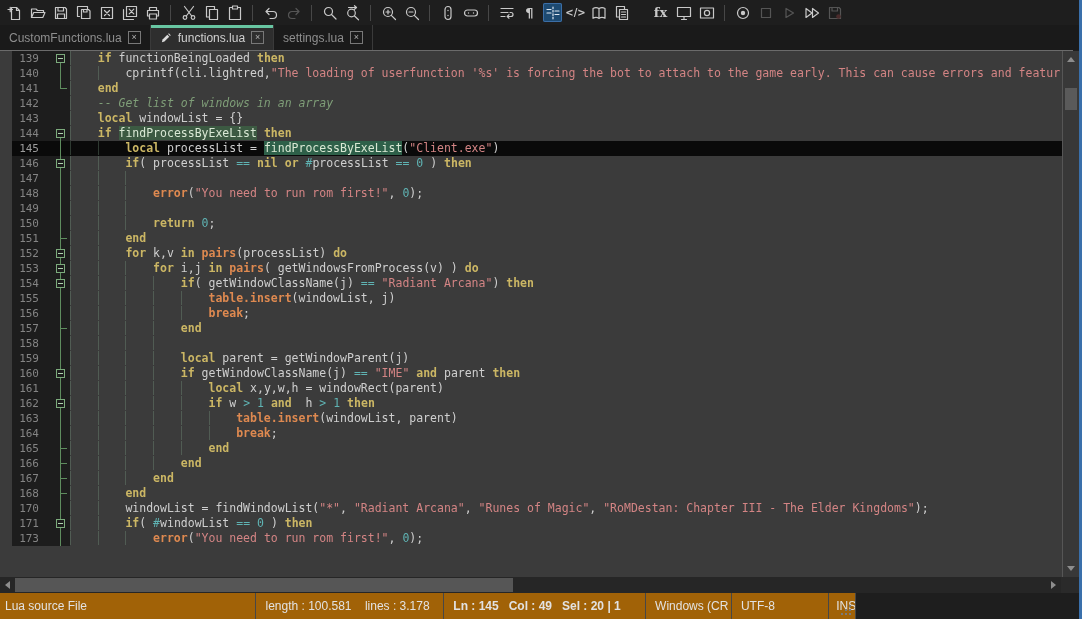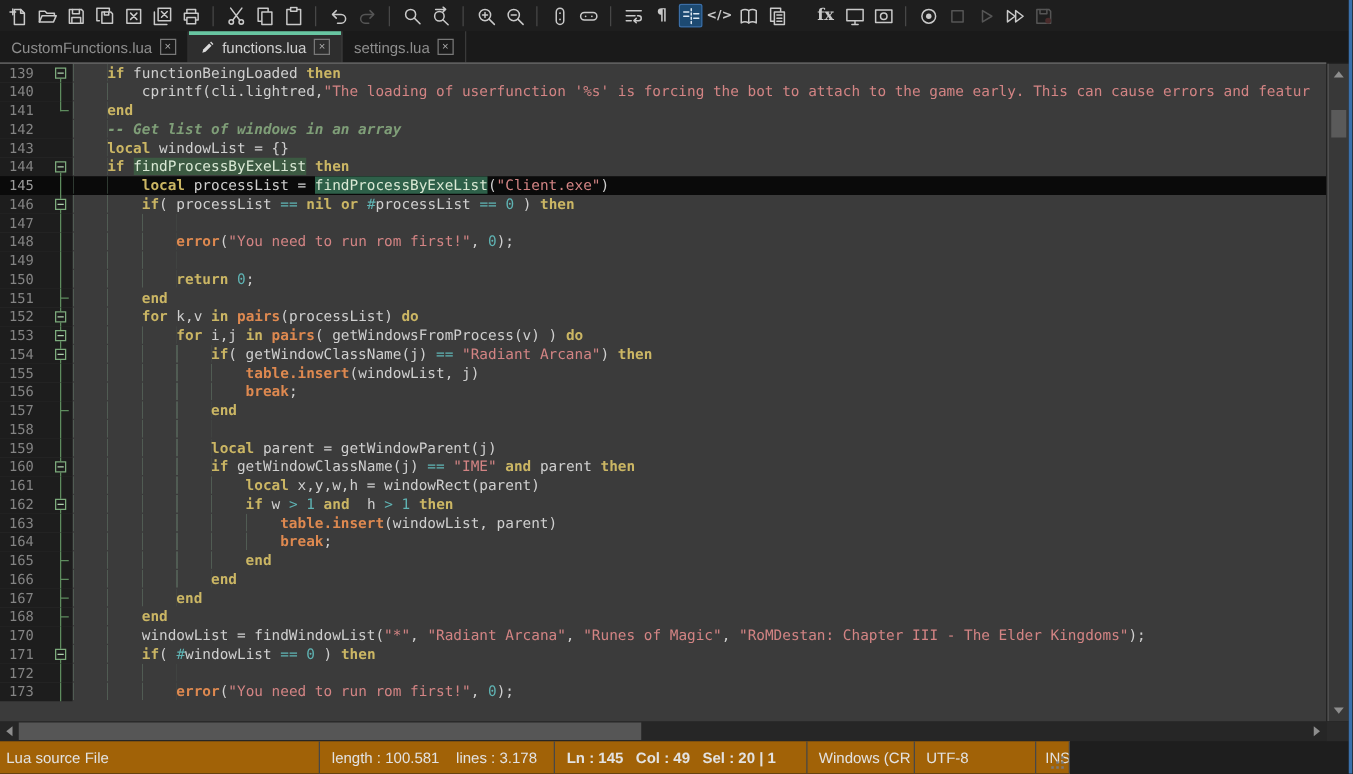--- a/index.html
+++ b/index.html
@@ -24,21 +24,21 @@
     align-items:stretch;background:#1a1a1a;}
   .tab{display:flex;align-items:center;padding:0 9px;color:#8e8e8e;font-size:12px;
     border-right:1px solid #3a3a3a;gap:6px;position:relative;cursor:default;}
   .tab.active{background:#2e2e2e;color:#d0d0d0;box-shadow:inset 0 3px 0 #68c6a2;}
   .tclose{width:13px;height:13px;border:1px solid #787878;font-size:9px;line-height:11px;
     text-align:center;color:#b0b0b0;box-sizing:border-box;flex:none;}
   .pencil{display:flex;color:#dcdcdc;}
 
   
   .editor{position:absolute;left:0;top:50px;width:1061px;height:527px;background:#3b3b3b;
-    border-top:1px solid #6b6b6b;overflow:hidden;box-sizing:content-box;}
+    border-top:1px solid #6b6b6b;overflow:hidden;box-sizing:content-box;padding-left:12px;}
   .row{display:flex;height:15px;line-height:15px;}
   .row.cur{background:#0a0a0a;}
   .ln{width:40px;flex:none;background:#1d1d1d;color:#848484;
     font:11px/15px "DejaVu Sans Mono",monospace;text-align:right;
     padding-right:13px;box-sizing:border-box;}
   .row.cur .ln{background:#0a0a0a;color:#9c9c9c;}
   .fold{width:18px;flex:none;background:#1d1d1d;position:relative;}
   .row.cur .fold{background:#0a0a0a;}
   .m-line::before,.m-tee::before,.m-corner::before,.m-box::before,.m-boxtop::before{
     content:"";position:absolute;left:8px;width:1px;background:#5e8c5e;}
@@ -49,21 +49,21 @@
     height:1px;background:#5e8c5e;}
   .fbox{position:absolute;left:4px;top:3px;width:9px;height:9px;border:1px solid #7cab7c;
     background:#1d1d1d;box-sizing:border-box;display:block;}
   .fbox::after{content:"";position:absolute;left:1px;right:1px;top:3px;height:1px;background:#aed2ae;}
   pre.code{margin:0;flex:1;overflow:hidden;font:11.5px/15px "DejaVu Sans Mono",monospace;
     color:#cfcfcf;white-space:pre;}
   .kw{color:#cbb664;font-weight:bold;}
   .fn{color:#de8950;font-weight:bold;}
   .str{color:#d38484;}
   .num{color:#5fb3b3;}
-  .com{color:#7f9e78;font-style:italic;font-weight:bold;}
+  .com{color:#7f9e78;font-style:italic;}
   .def{color:#cfcfcf;}
   .ind{background-image:repeating-linear-gradient(to right,rgba(130,168,140,.30) 0 1px,transparent 1px 27.7px);}
   .hl{background:#3c5a42;color:#d9e8d4;}
   .sel{background:#2e6049;color:#d9e8d4;}
 
   
   .vscroll{position:absolute;right:3px;top:51px;width:17px;height:526px;background:#383838;
     border-left:1px solid #565656;box-sizing:border-box;}
   .va{position:absolute;left:0;width:16px;height:15px;display:flex;align-items:center;justify-content:center;}
   .va.up{top:1px;} .va.down{bottom:1px;}
@@ -492,25 +492,20 @@
         <pre class="code"><span class="ind">        </span><span class="def">windowList = findWindowList(</span><span class="str">"*"</span><span class="def">, </span><span class="str">"Radiant Arcana"</span><span class="def">, </span><span class="str">"Runes of Magic"</span><span class="def">, </span><span class="str">"RoMDestan: Chapter III - The Elder Kingdoms"</span><span class="def">);</span></pre>
       </div>
       <div class="row">
         <span class="ln">171</span>
         <span class="fold m-box">
           <b class="fbox"></b>
         </span>
         <pre class="code"><span class="ind">        </span><span class="kw">if</span><span class="def">( </span><span class="num">#</span><span class="def">windowList </span><span class="num">==</span><span class="def"> </span><span class="num">0</span><span class="def"> ) </span><span class="kw">then</span></pre>
       </div>
       <div class="row">
-        <span class="ln">172</span>
-        <span class="fold m-line"></span>
-        <pre class="code"><span class="ind">            </span></pre>
-      </div>
-      <div class="row">
         <span class="ln">173</span>
         <span class="fold m-line"></span>
         <pre class="code"><span class="ind">            </span><span class="fn">error</span><span class="def">(</span><span class="str">"You need to run rom first!"</span><span class="def">, </span><span class="num">0</span><span class="def">);</span></pre>
       </div>
     </div>
 
   <div class="vscroll">
     <div class="va up">
         <div class="tri-up"></div>
       </div>

